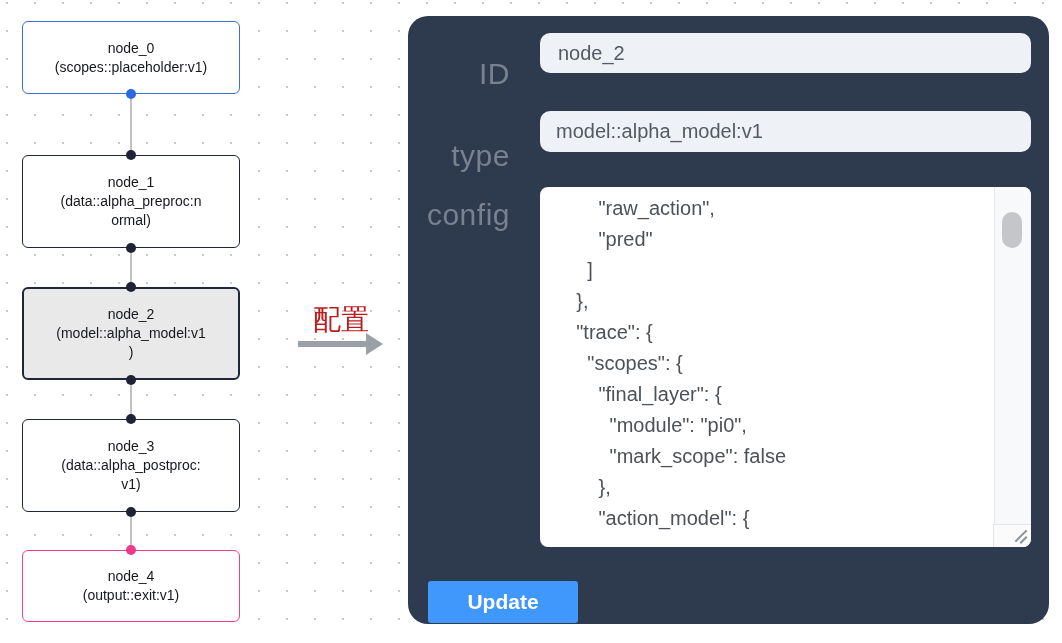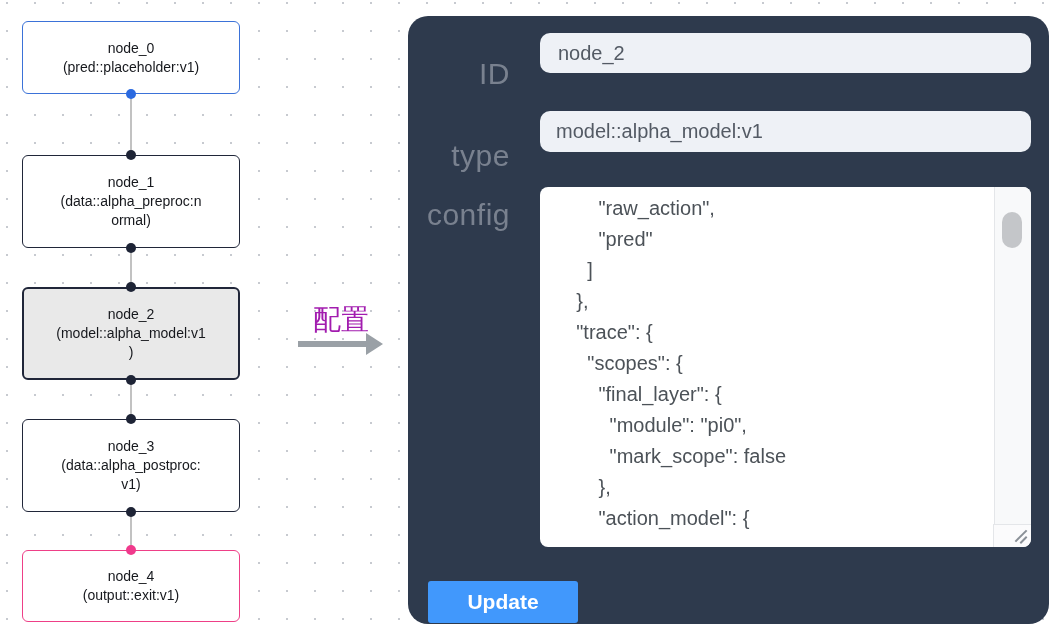--- a/index.html
+++ b/index.html
@@ -25,21 +25,21 @@
   .node.accent-blue{border-color:#3b72d8;}
   .node.accent-pink{border-color:#ee3f87;}
   .node.accent-selected{border-width:2px;background:#e9e9e9;}
   .edge{position:absolute;left:130px;width:2px;background:#c2c2c2;}
   .port{position:absolute;left:126px;width:10px;height:10px;border-radius:50%;background:#1e2436;}
   .port.blue{background:#2b6ae0;}
   .port.pink{background:#f03a8c;}
   
   .transition-label{
     position:absolute;left:296px;top:301px;width:90px;text-align:center;
-    font-size:28px;color:#a21caf;font-weight:500;
+    font-size:28px;color:#b91c1c;font-weight:500;
   }
   .arrow{position:absolute;left:298px;top:333px;width:90px;height:22px;}
   .arrow .shaft{position:absolute;left:0;top:8px;width:70px;height:6px;background:#9aa0a6;}
   .arrow .head{
     position:absolute;left:68px;top:0;width:0;height:0;
     border-top:11px solid transparent;border-bottom:11px solid transparent;
     border-left:17px solid #9aa0a6;
   }
   
   .panel{
@@ -93,21 +93,21 @@
 
 <div class="graph">
 
   <div class="edge" style="top:94px;height:61px;"></div>
   <div class="edge" style="top:248px;height:39px;"></div>
   <div class="edge" style="top:380px;height:39px;"></div>
   <div class="edge" style="top:512px;height:38px;"></div>
 
   <div class="node accent-blue" style="top:21px;height:73px;">
     <div class="node-label">node_0
-(pred::placeholder:v1)</div>
+(scopes::placeholder:v1)</div>
   </div>
   <div class="node" style="top:155px;height:93px;">
     <div class="node-label">node_1
 (data::alpha_preproc:n
 ormal)</div>
   </div>
   <div class="node accent-selected" style="top:287px;height:93px;">
     <div class="node-label">node_2
 (model::alpha_model:v1
 )</div>

